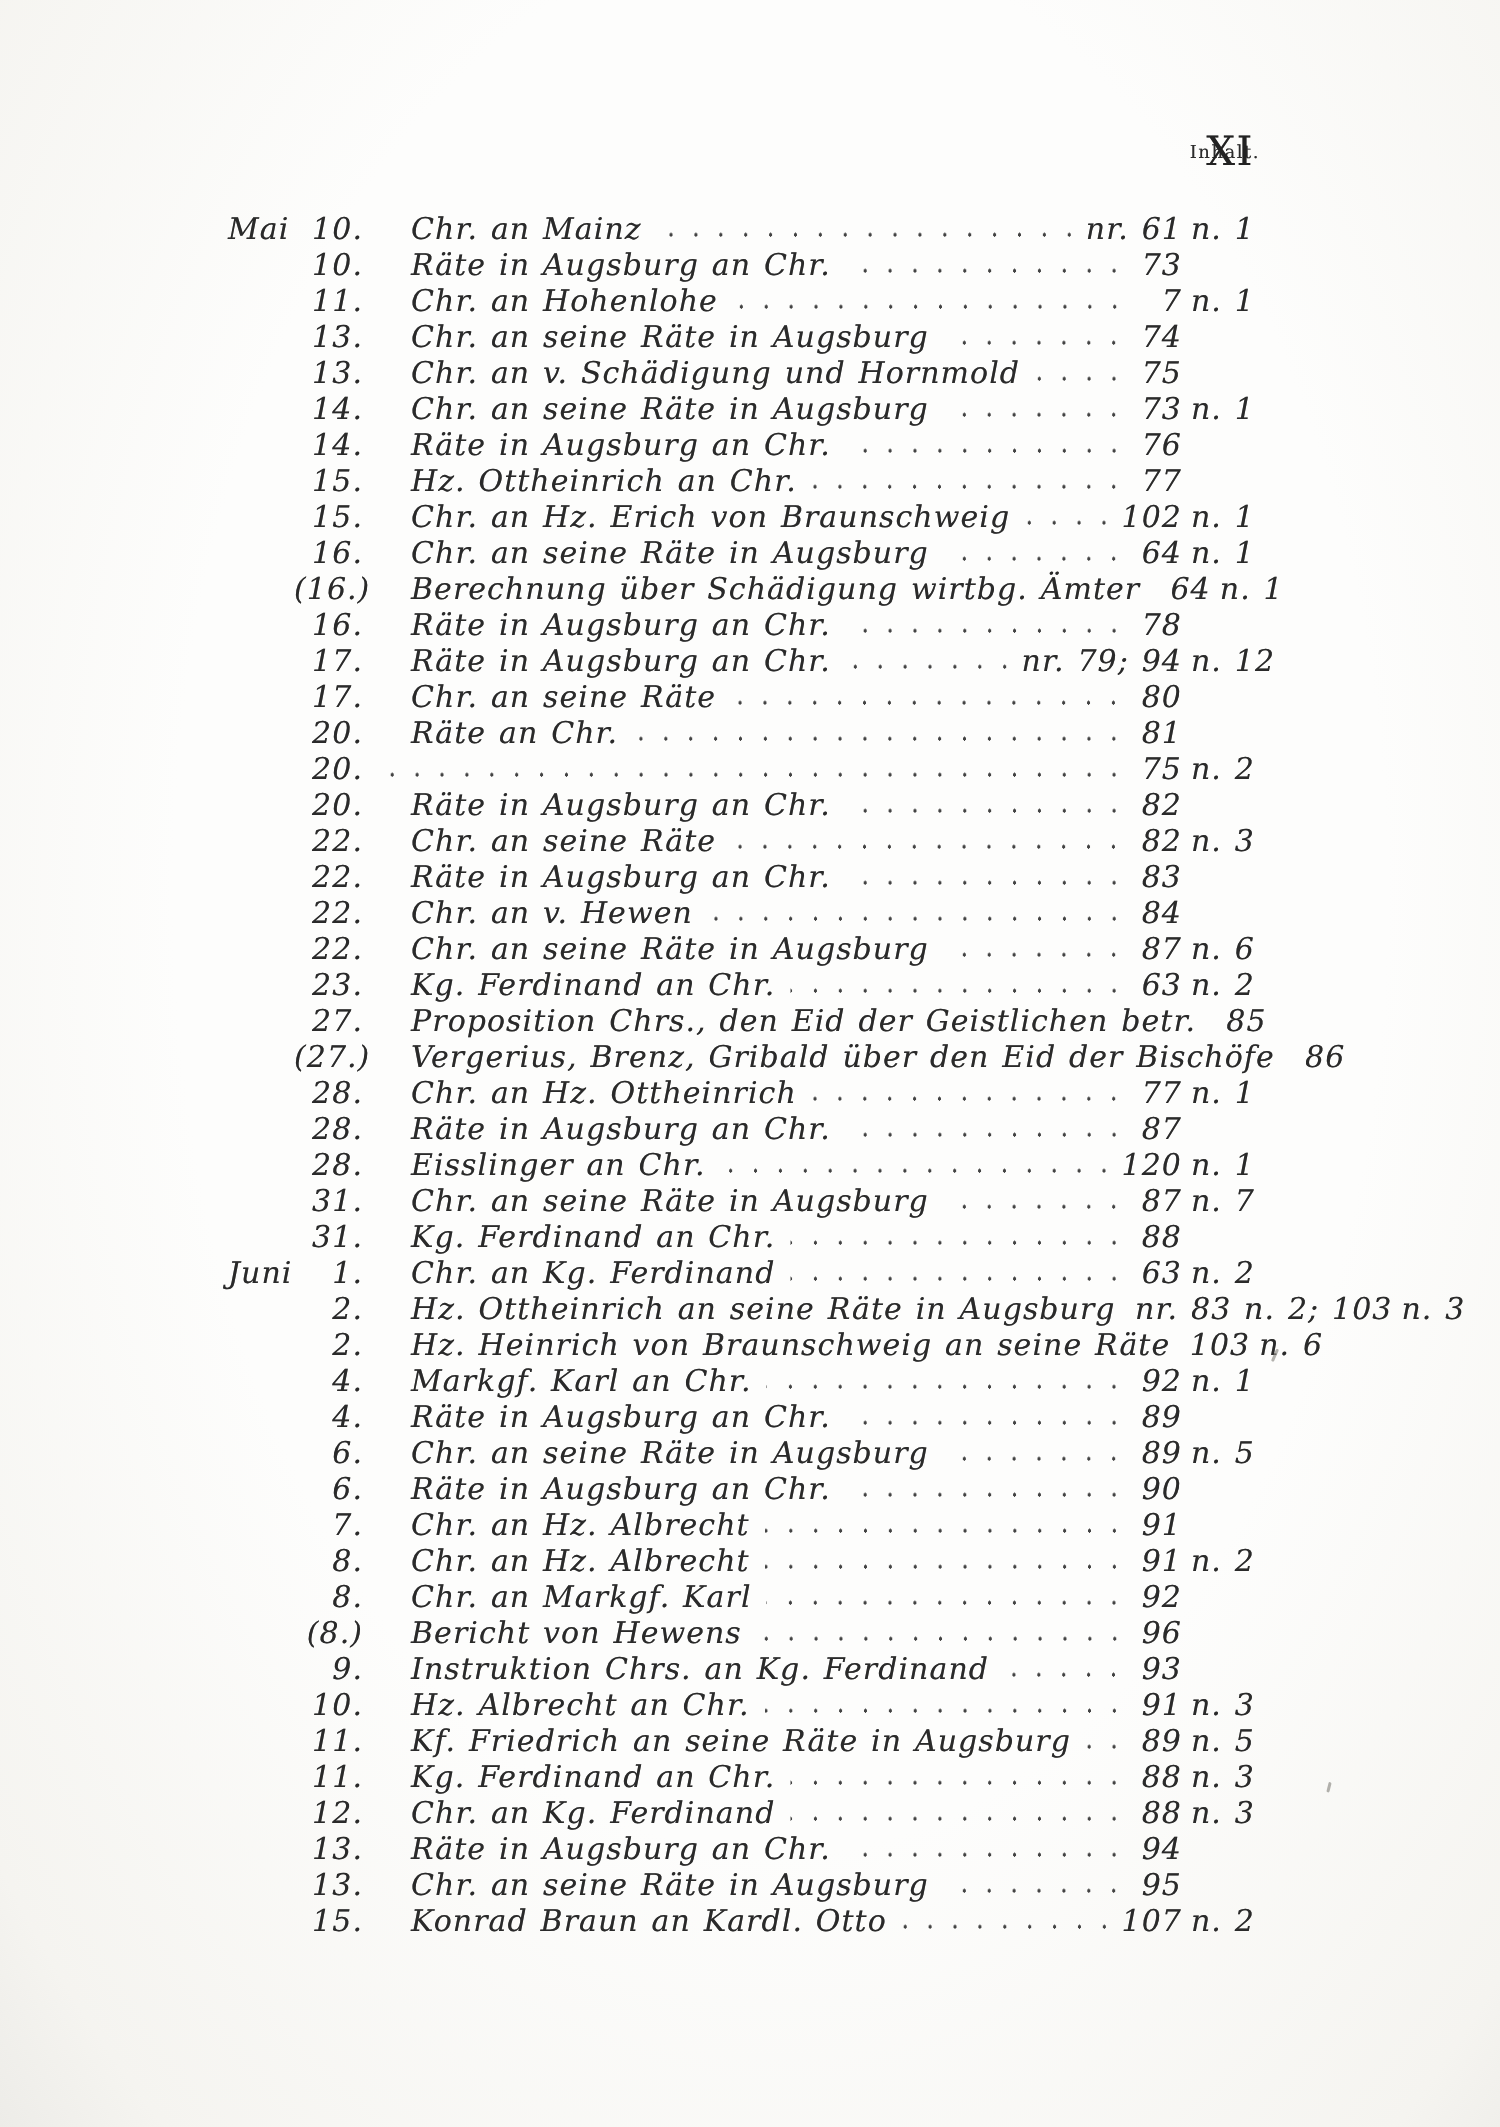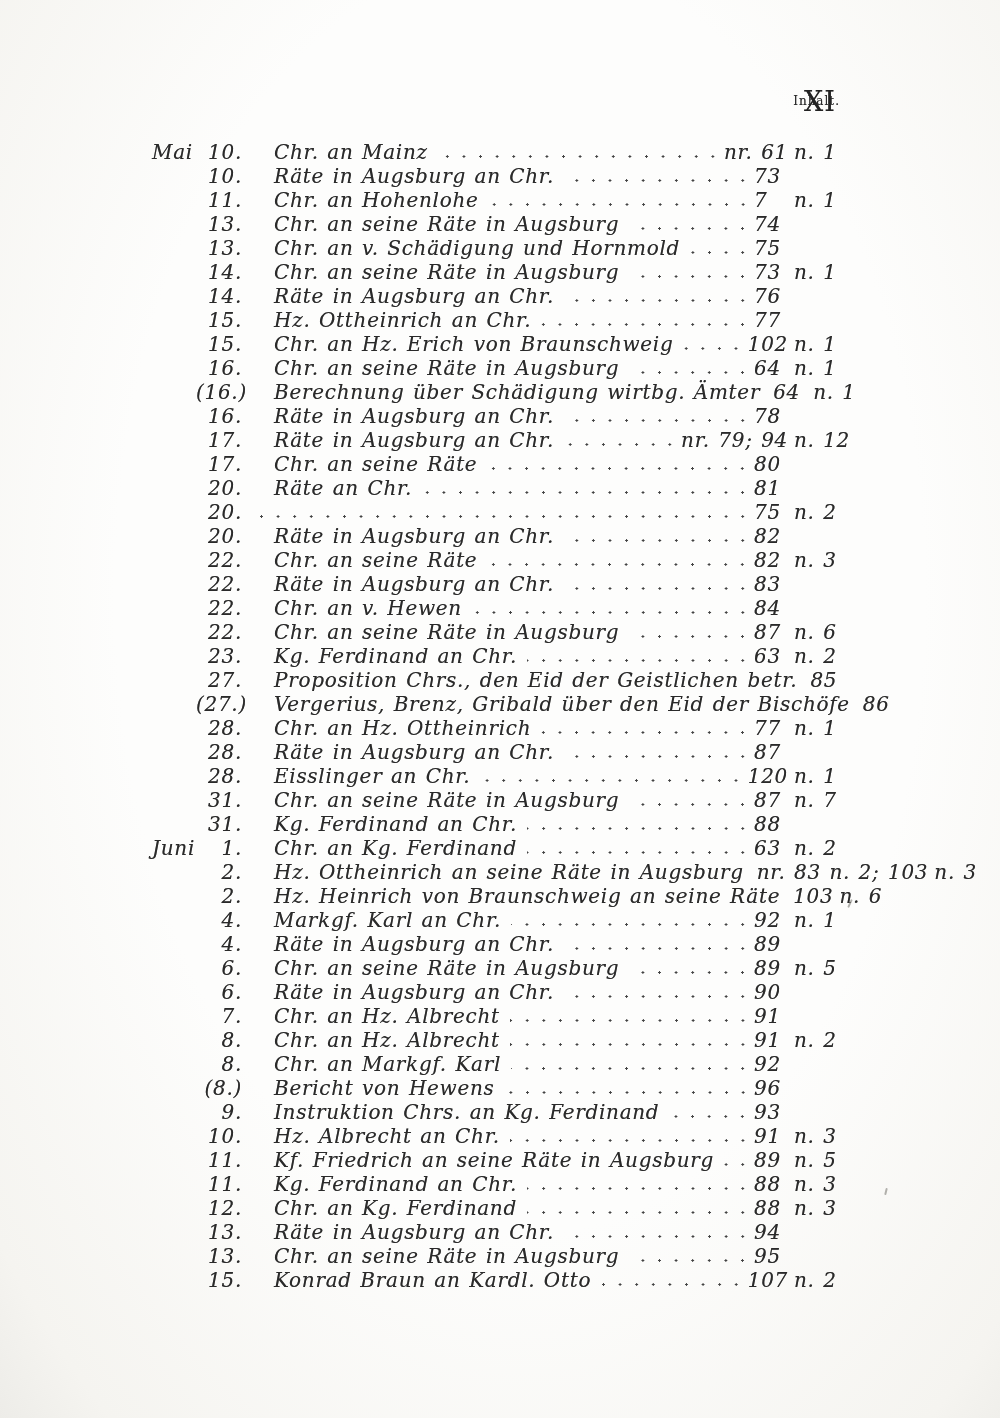--- a/index.html
+++ b/index.html
@@ -43,21 +43,21 @@
   .date{width:46px;flex-shrink:0;text-align:right;}
   .title{margin-left:32px;flex-shrink:0;}
   .leader{
     flex:1 1 0;min-width:0;align-self:stretch;
     margin:0 3px 0 10px;
     background-image:radial-gradient(circle 1.3px at 50% 50%, #434343 92%, rgba(0,0,0,0) 100%);
     background-size:16.6px 3px;
     background-repeat:repeat-x;
     background-position:right bottom 6px;
   }
-  .num{min-width:34px;flex-shrink:0;text-align:left;}
+  .num{min-width:34px;flex-shrink:0;text-align:right;}
   .note{width:50px;flex-shrink:0;padding-left:6px;}
   .artifact{
     position:absolute;background:#8a8883;border-radius:2px;opacity:.65;
   }
   .a1{left:849px;top:899px;width:2px;height:9px;transform:rotate(24deg);}
   .a2{left:885px;top:1188px;width:2px;height:7px;transform:rotate(14deg);}
 </style>
 </head>
 <body>
 

